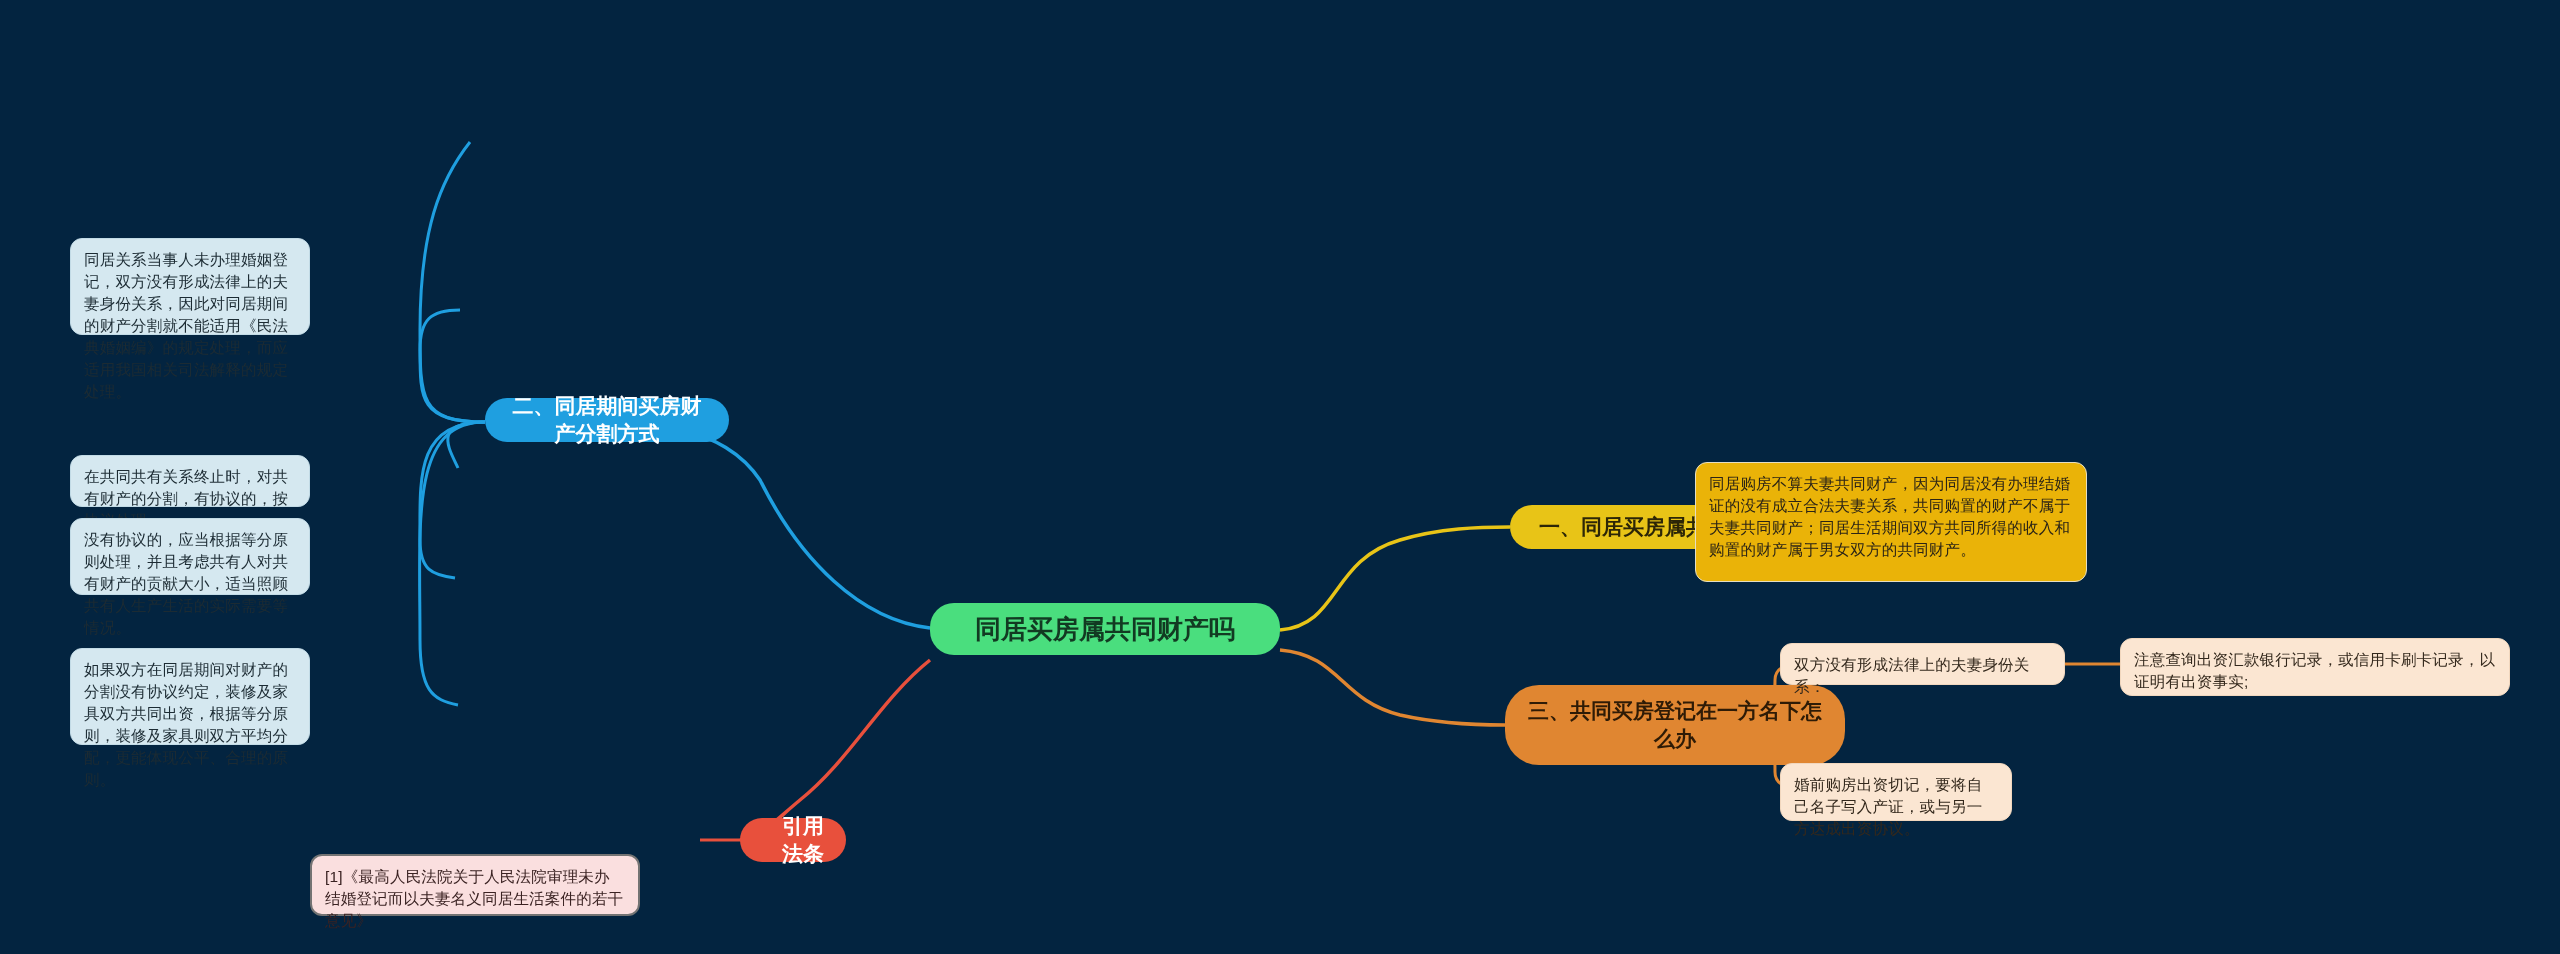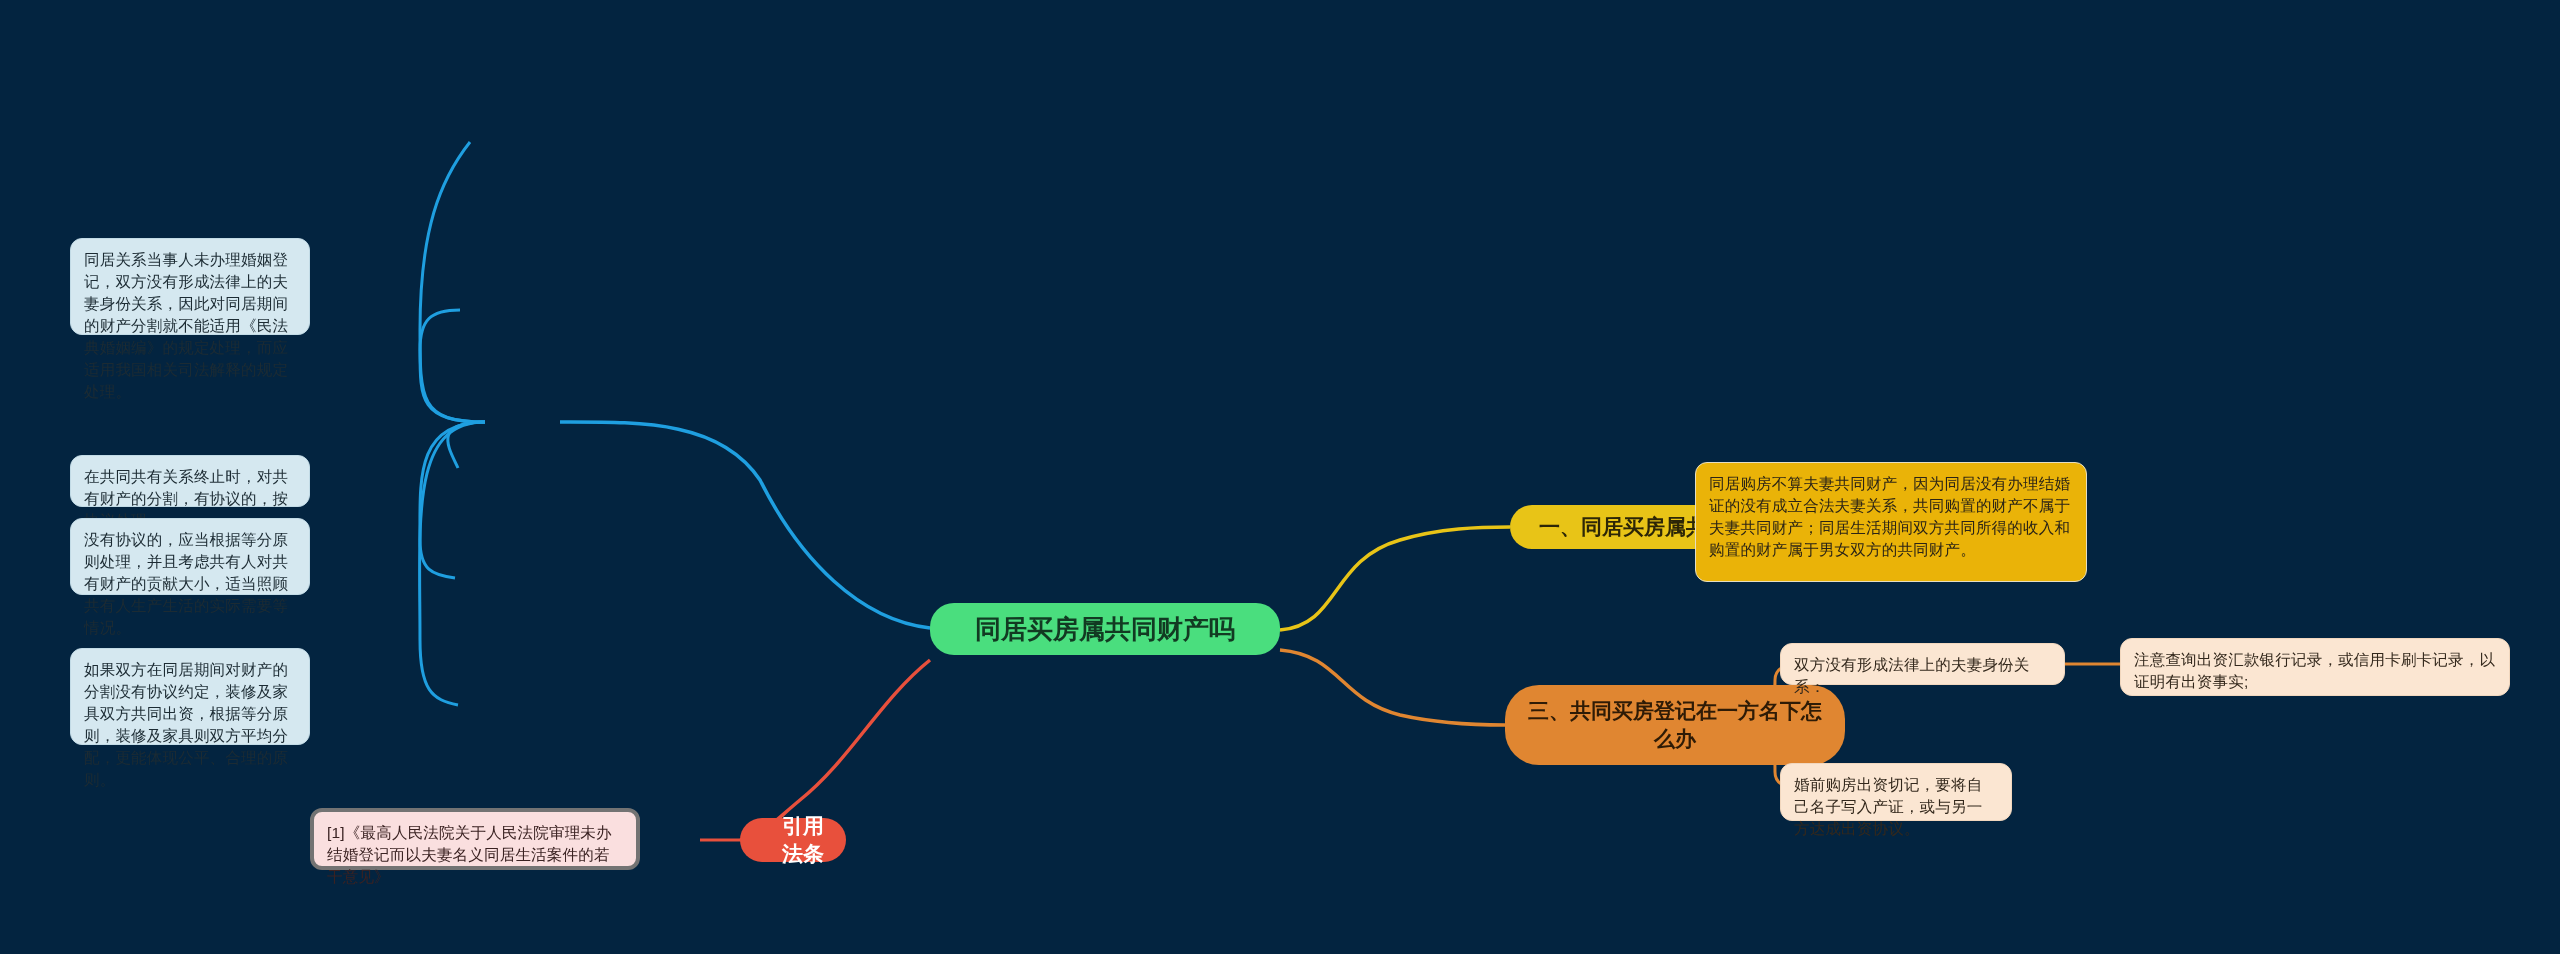--- a/index.html
+++ b/index.html
@@ -38,22 +38,23 @@
   }
   .leaf-peach{
     background:#fbe6d2;
     color:#33281c;
     border:1px solid #f1d7be;
     font-size:15.5px;
   }
   .leaf-pink{
     background:#fadfdf;
     color:#3a2222;
-    border:4px solid #737373;
+    border:2px solid #737373;
     font-size:15.5px;
+    margin-top:46px;
   }
 
   
   .pill{
     border-radius:999px;
     display:flex;
     align-items:center;
     justify-content:center;
     text-align:center;
     font-weight:700;
@@ -99,20 +100,23 @@
     <path d="M 1740 725 C 1775 725 1775 700 1775 680 C 1775 668 1785 664 1800 664" stroke="#e08631" stroke-width="3" fill="none"></path>
     <path d="M 1740 725 C 1775 725 1775 750 1775 772 C 1775 784 1785 788 1800 788" stroke="#e08631" stroke-width="3" fill="none"></path>
 
     <path d="M 2065 664 L 2110 664 C 2125 664 2125 664 2140 664" stroke="#e08631" stroke-width="3" fill="none"></path>
   </svg>
 
   <div class="node pill pill-root" style="left:930px;top:603px;width:350px;height:52px;">
     <span>同居买房属共同财产吗</span>
   </div>
 
+  <div class="node pill pill-blue" style="left:485px;top:398px;width:244px;height:44px;">
+    <span>二、同居期间买房财产分割方式</span>
+  </div>
 
 
   <div class="node leaf leaf-blue" style="left:70px;top:238px;width:240px;height:97px;">
     <span>同居关系当事人未办理婚姻登记，双方没有形成法律上的夫妻身份关系，因此对同居期间的财产分割就不能适用《民法典婚姻编》的规定处理，而应适用我国相关司法解释的规定处理。</span>
   </div>
 
   <div class="node leaf leaf-blue" style="left:70px;top:418px;width:240px;height:52px;margin-top:37px;">
     <span>在共同共有关系终止时，对共有财产的分割，有协议的，按协议处理；</span>
   </div>
 

